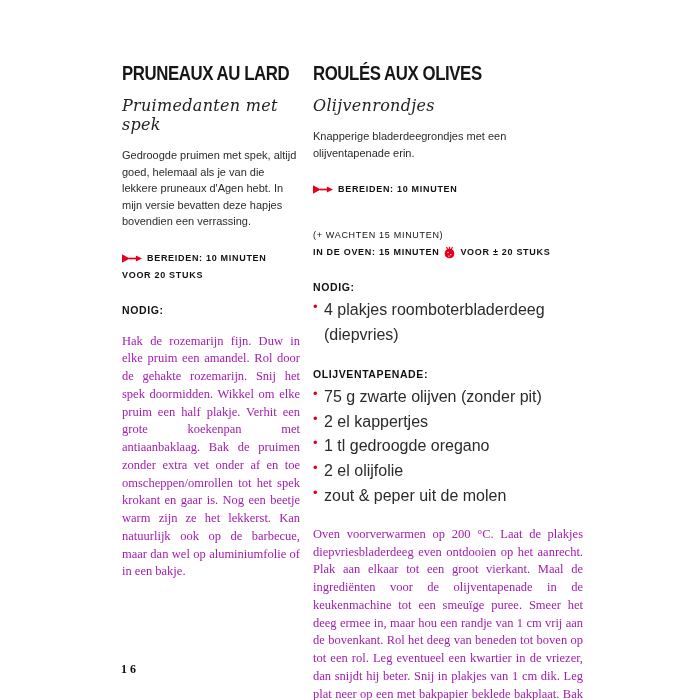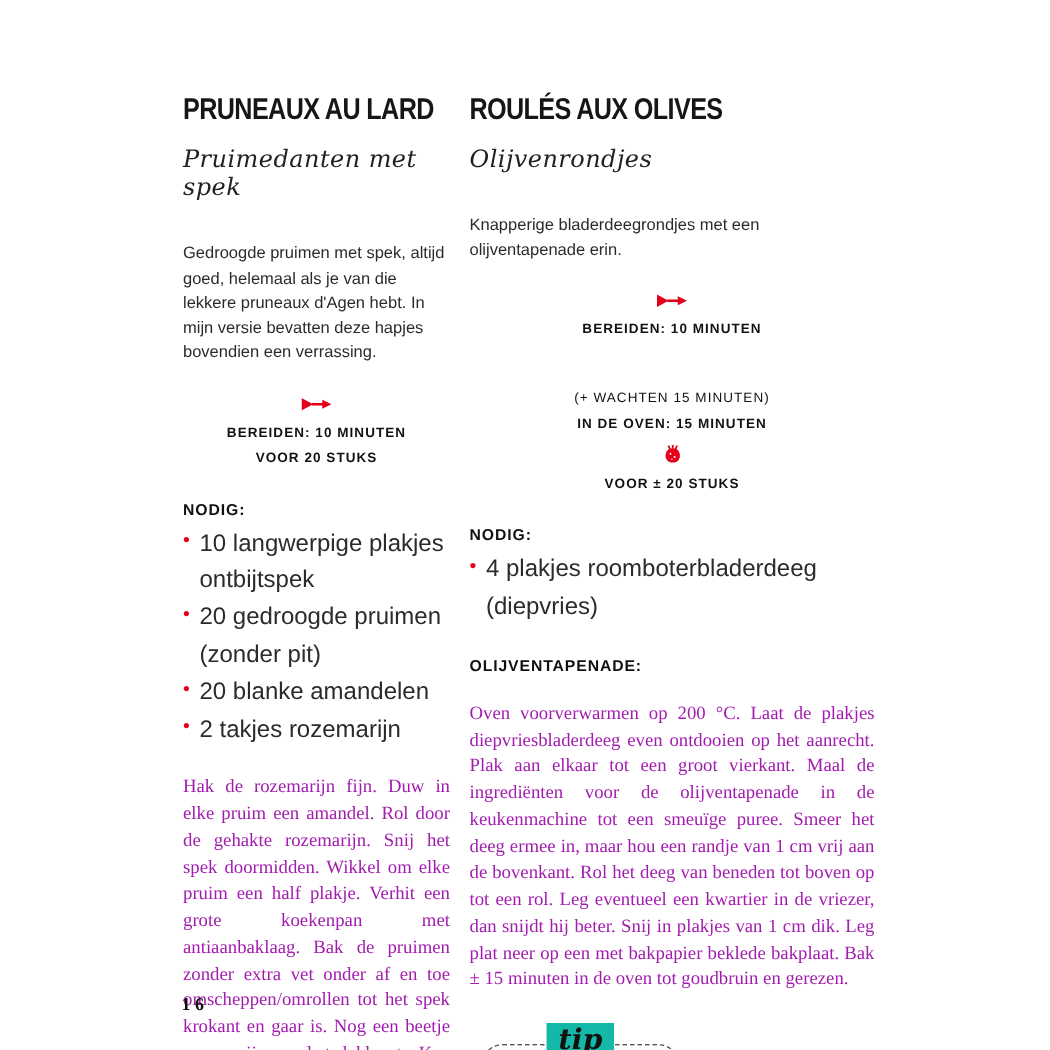--- a/index.html
+++ b/index.html
@@ -15,28 +15,28 @@
     font-weight:700; font-size:20px; letter-spacing:-0.5px;
     transform:scaleX(0.84); transform-origin:left center;
     white-space:nowrap; color:#161616;
   }
   .recipe-subtitle {
     font-family:"DejaVu Serif", serif;
     font-style:italic; font-size:16px; color:#222;
     margin-top:11px; letter-spacing:0.3px;
   }
   .intro {
-    margin-top:27px; font-size:11px; line-height:1.5; color:#2b2b2b;
+    margin-top:13px; font-size:11px; line-height:1.5; color:#2b2b2b;
   }
 
   .meta { margin-top:20px; }
   .meta-line {
     display:flex; align-items:center; gap:5px;
     font-size:9px; font-weight:700; letter-spacing:0.7px;
-    line-height:1.9; color:#111; flex-wrap:wrap;flex-direction:column;
+    line-height:1.9; color:#111; flex-wrap:wrap;
   }
   .meta-extra { font-weight:400;margin-top:24px; }
   .icon-gap { display:inline-flex; align-items:center; }
 
   .section-heading {
     font-size:10.5px; font-weight:700; letter-spacing:0.6px;
     margin-top:20px; color:#111;
   }
   ul.ingredients { list-style:none; margin-top:5px; }
   ul.ingredients li {
@@ -100,26 +100,20 @@
           </svg>
         </span>
         <span>BEREIDEN: 10 MINUTEN</span>
       </div>
       <div class="meta-line">
         <span>VOOR 20 STUKS</span>
       </div>
     </div>
 
     <div class="section-heading">NODIG:</div>
-    <ul class="ingredients">
-      <li>10 langwerpige plakjes ontbijtspek</li>
-      <li>20 gedroogde pruimen (zonder pit)</li>
-      <li>20 blanke amandelen</li>
-      <li>2 takjes rozemarijn</li>
-    </ul>
 
     <p class="instructions">Hak de rozemarijn fijn. Duw in elke pruim een amandel. Rol door de gehakte rozemarijn. Snij het spek doormidden. Wikkel om elke pruim een half plakje. Verhit een grote koekenpan met antiaanbaklaag. Bak de pruimen zonder extra vet onder af en toe omscheppen/omrollen tot het spek krokant en gaar is. Nog een beetje warm zijn ze het lekkerst. Kan natuurlijk ook op de barbecue, maar dan wel op aluminiumfolie of in een bakje.</p>
   </div>
 
   <div class="col-right">
     <div class="recipe-title">ROULÉS AUX OLIVES</div>
     <div class="recipe-subtitle">Olijvenrondjes</div>
 
     <p class="intro">Knapperige bladerdeegrondjes met een olijventapenade erin.</p>
 
@@ -149,20 +143,27 @@
         <span>VOOR ± 20 STUKS</span>
       </div>
     </div>
 
     <div class="section-heading">NODIG:</div>
     <ul class="ingredients">
       <li>4 plakjes roomboterbladerdeeg (diepvries)</li>
     </ul>
 
     <div class="section-heading">OLIJVENTAPENADE:</div>
+    <ul class="ingredients">
+      <li>75 g zwarte olijven (zonder pit)</li>
+      <li>2 el kappertjes</li>
+      <li>1 tl gedroogde oregano</li>
+      <li>2 el olijfolie</li>
+      <li>zout &amp; peper uit de molen</li>
+    </ul>
 
     <p class="instructions">Oven voorverwarmen op 200 °C. Laat de plakjes diepvriesbladerdeeg even ontdooien op het aanrecht. Plak aan elkaar tot een groot vierkant. Maal de ingrediënten voor de olijventapenade in de keukenmachine tot een smeuïge puree. Smeer het deeg ermee in, maar hou een randje van 1 cm vrij aan de bovenkant. Rol het deeg van beneden tot boven op tot een rol. Leg eventueel een kwartier in de vriezer, dan snijdt hij beter. Snij in plakjes van 1 cm dik. Leg plat neer op een met bakpapier beklede bakplaat. Bak ± 15 minuten in de oven tot goudbruin en gerezen.</p>
 
     <div class="tip-box">
       <span class="tip-label">tip</span>
       <div class="tip-text">Olijven met pit zijn steevast lekkerder dan zonder. Ontpitten gaat makkelijk met een handig tangetje (olijven-/ kersenontpitter) van de kookwinkel.</div>
     </div>
   </div>
 
 </div>

